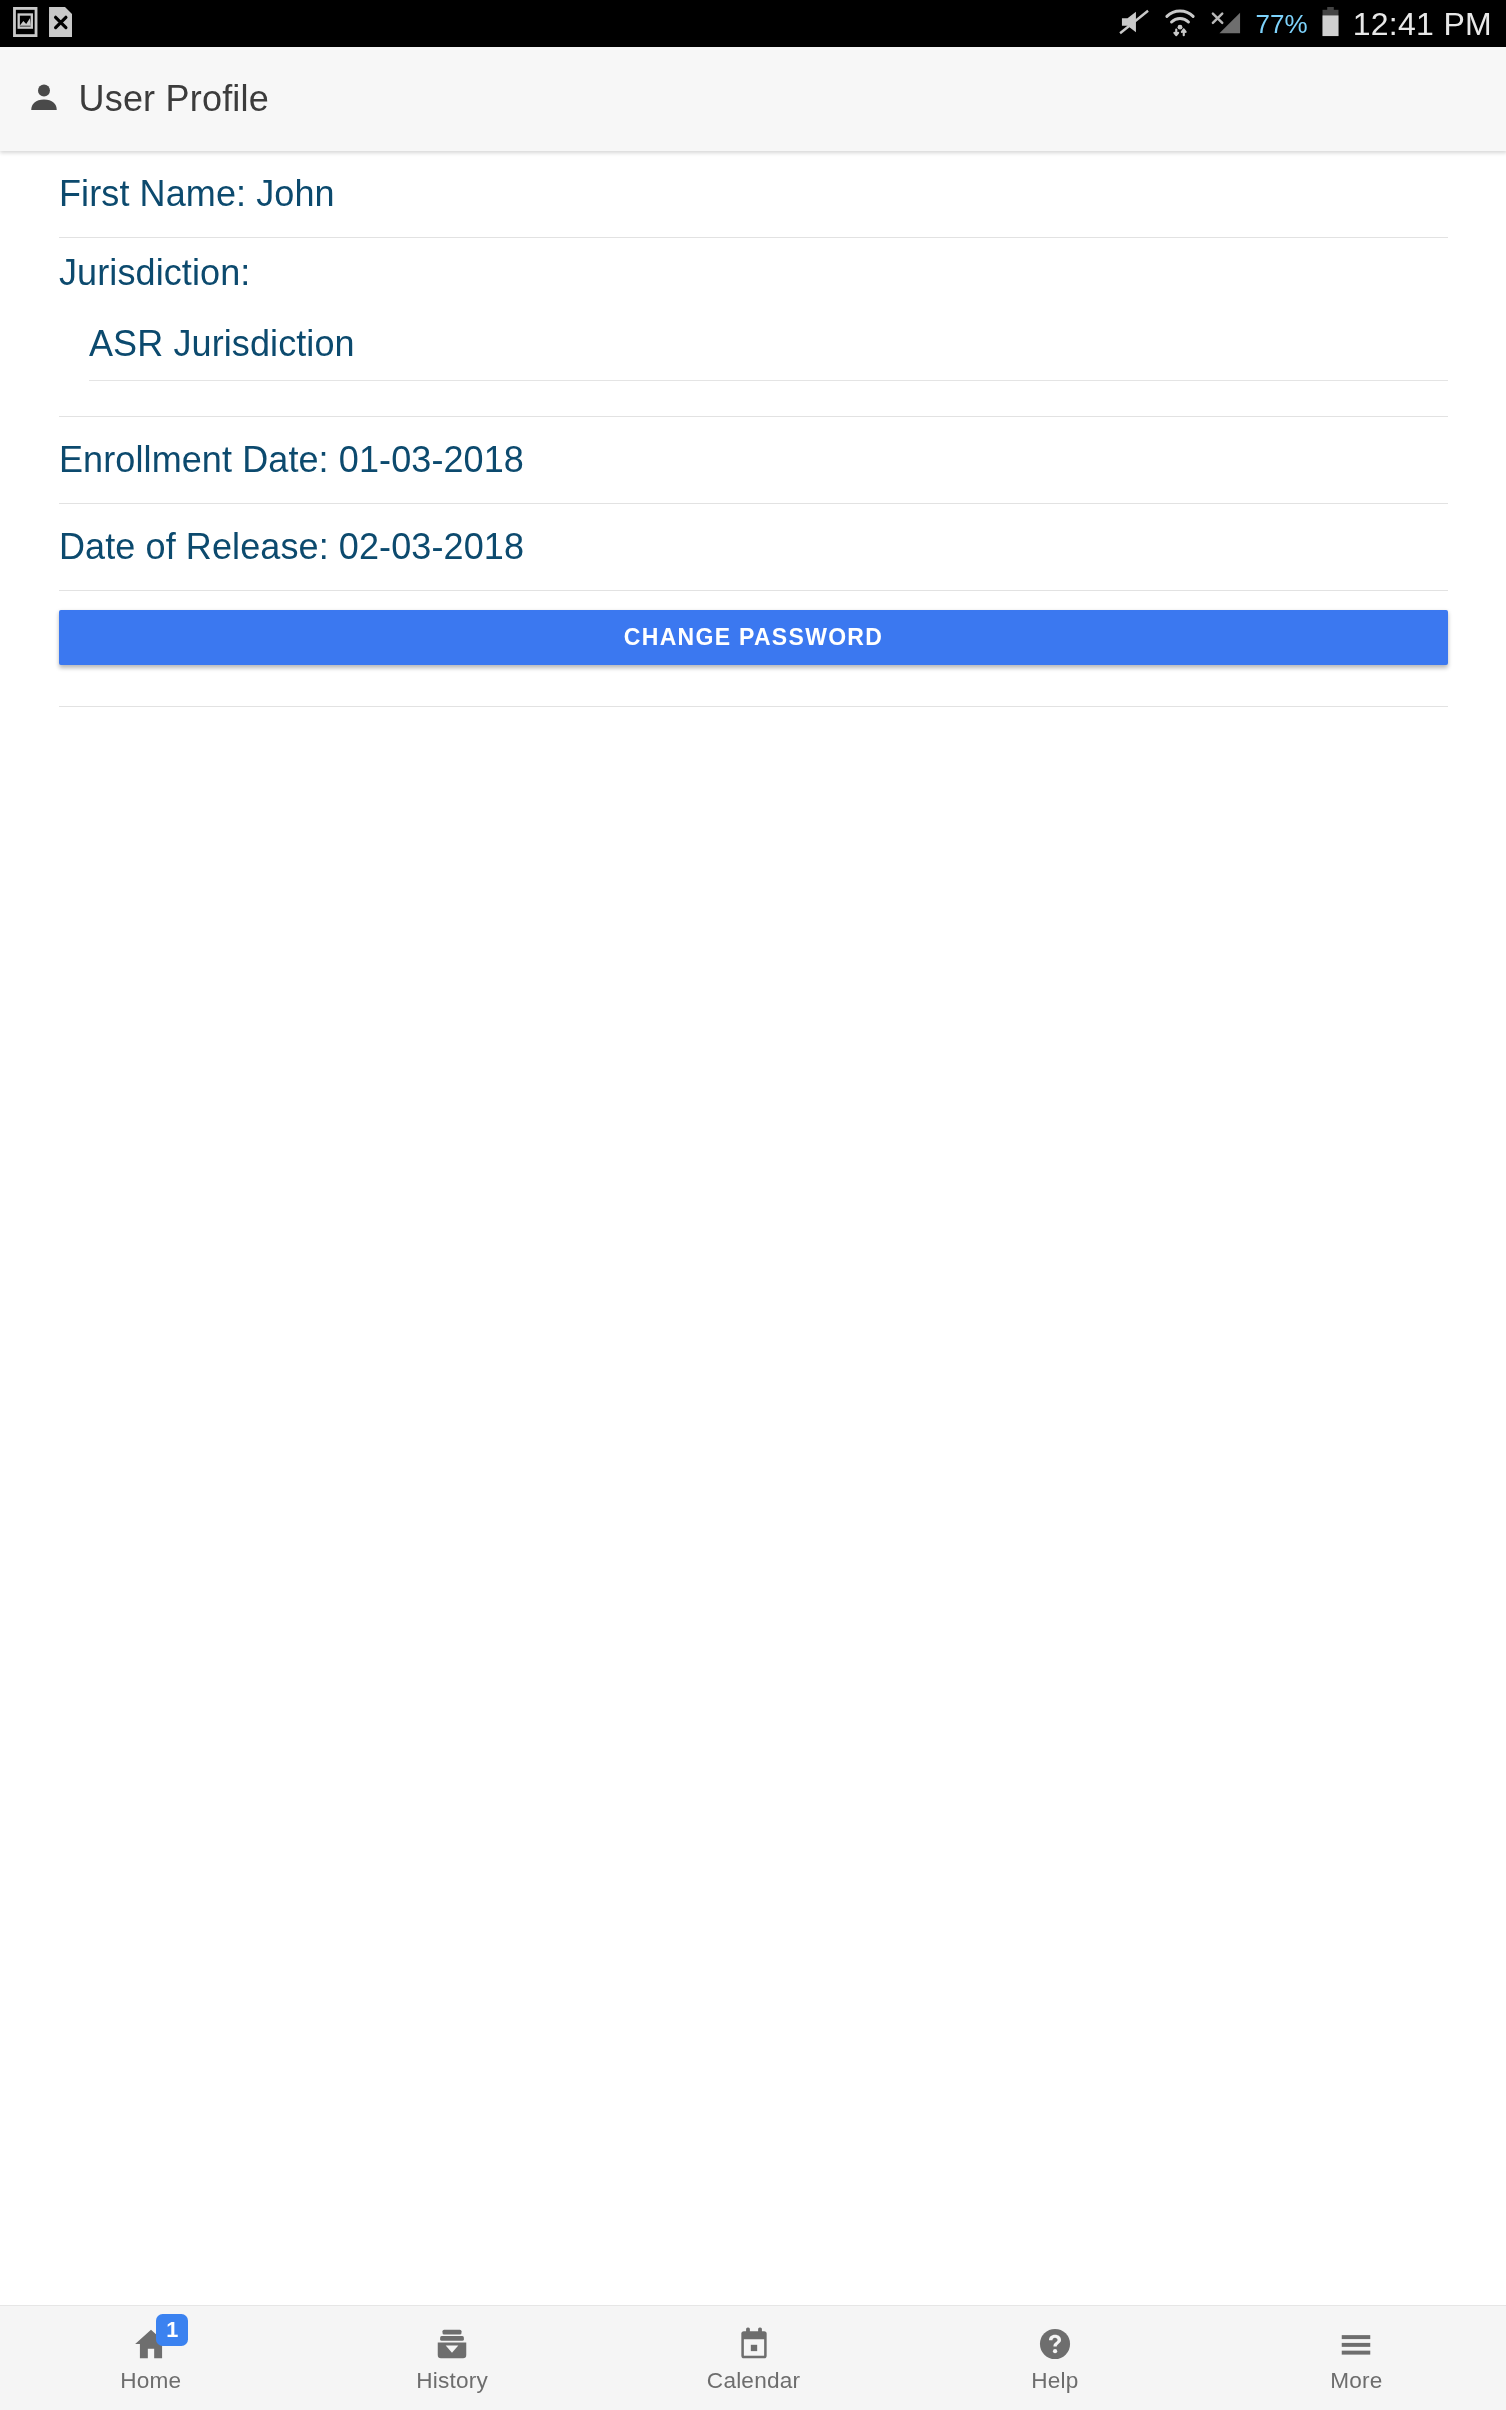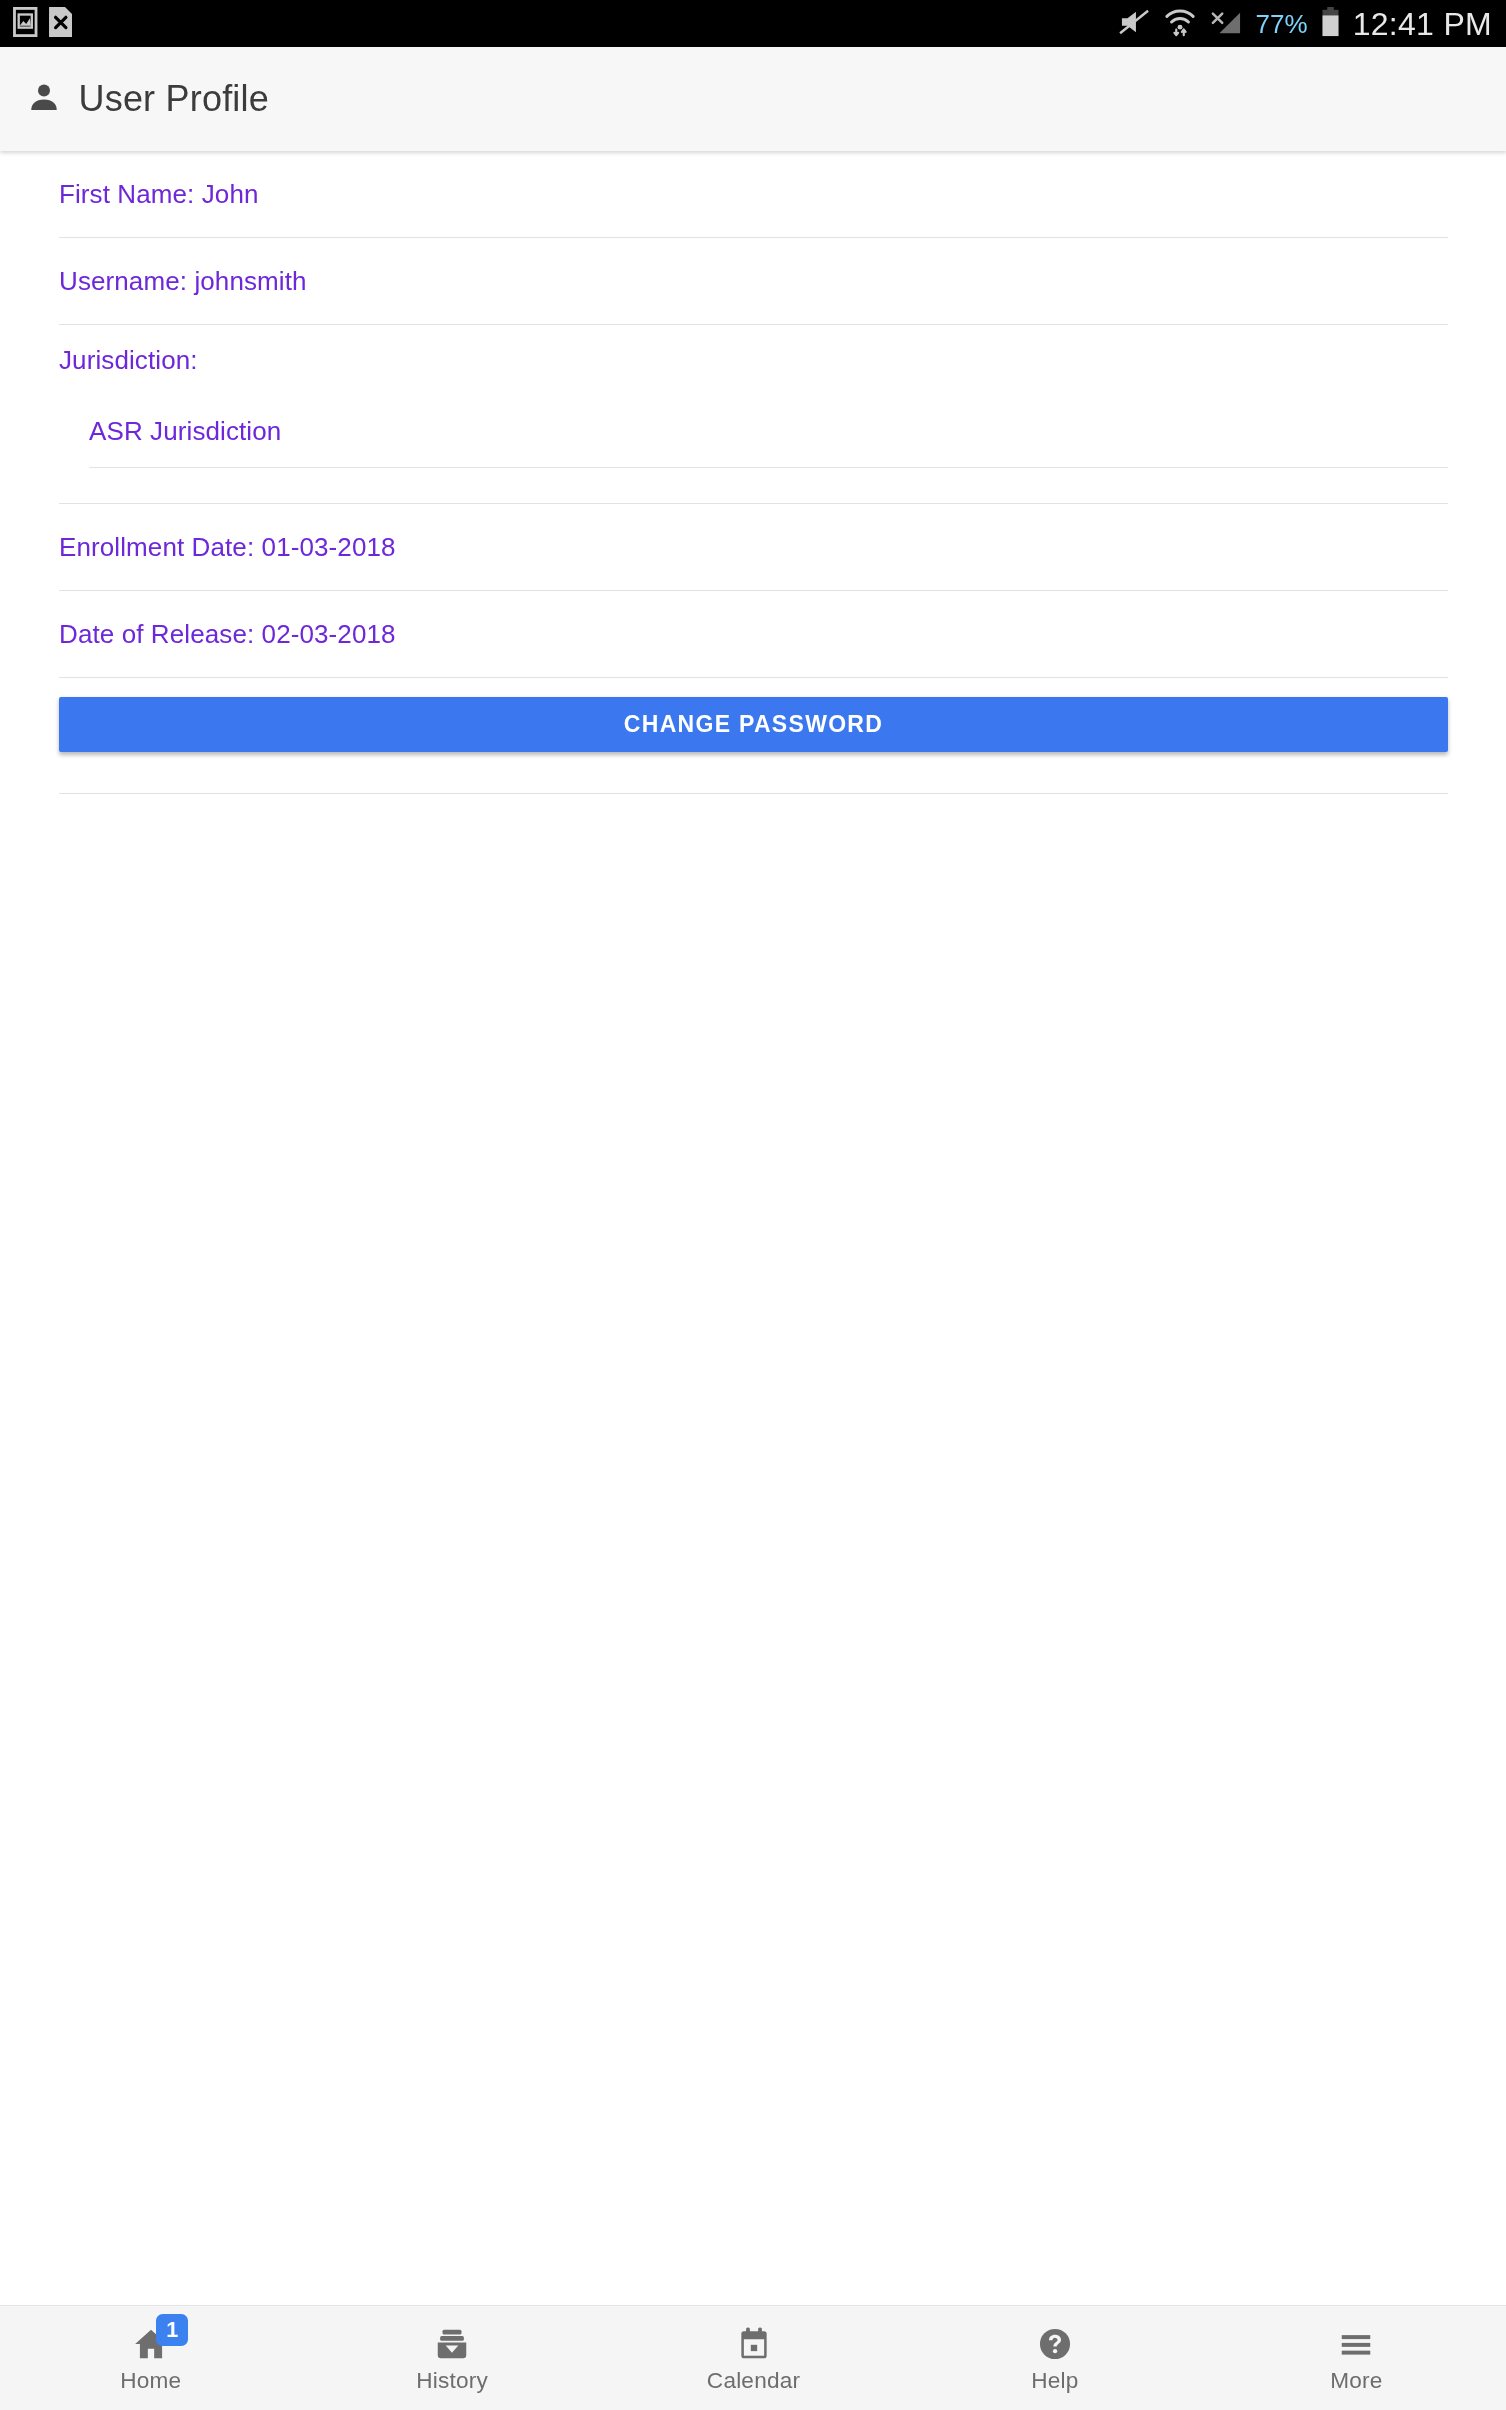--- a/index.html
+++ b/index.html
@@ -46,21 +46,21 @@
   .content{
     position:absolute; top:151px; left:0; width:1507px; height:2153px;
     background:#ffffff;
   }
   .row{
     height:87px; margin:0 59px 0 59px;
     display:flex; align-items:center;
     border-bottom:1.9px solid #e2e2e2;
   }
   .row-text{
-    font-size:26px; color:#6d28d9; line-height:1.1; letter-spacing:0.1px;
+    font-size:36px; color:#0c4a6e; line-height:1.1; letter-spacing:0.1px;
   }
 
   
   .jur-label-row{
     height:70px; margin:0 59px; display:flex; align-items:center;
   }
   .jur-value-row{
     height:73px; margin:0 59px 0 89px;
     display:flex; align-items:center;
     border-bottom:1.9px solid #e4e4e4;
@@ -176,23 +176,20 @@
   </div>
 </div>
 
 <div class="content">
 
   <div class="row">
     <span class="row-text">First Name: John</span>
   </div>
 
 
-  <div class="row">
-    <span class="row-text">Username: johnsmith</span>
-  </div>
 
   <div>
     <div class="jur-label-row">
       <span class="row-text">Jurisdiction:</span>
     </div>
     <div class="jur-value-row">
       <span class="row-text">ASR Jurisdiction</span>
     </div>
     <div class="jur-spacer"></div>
   </div>

